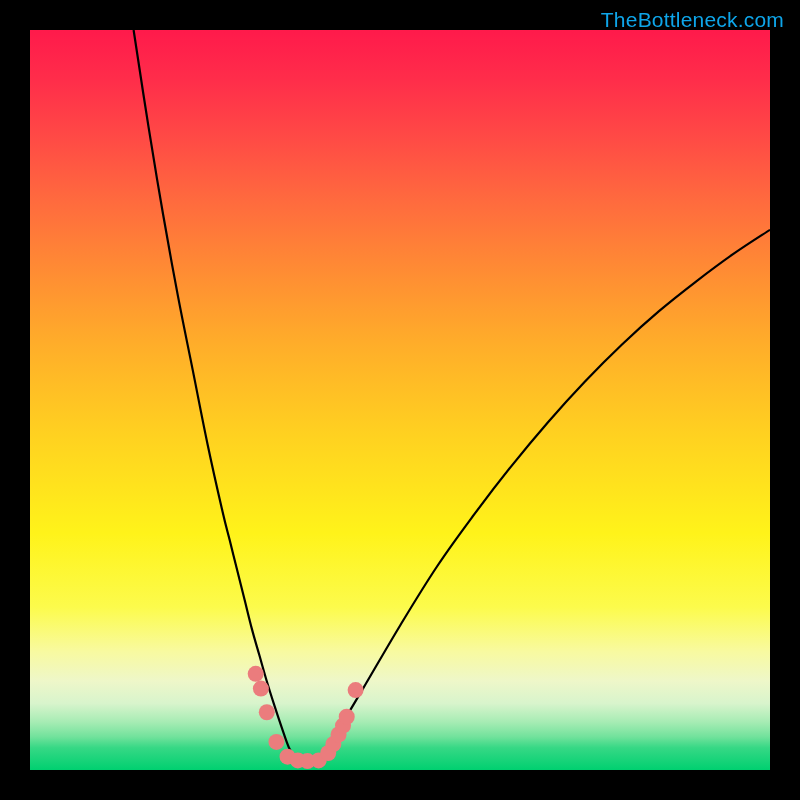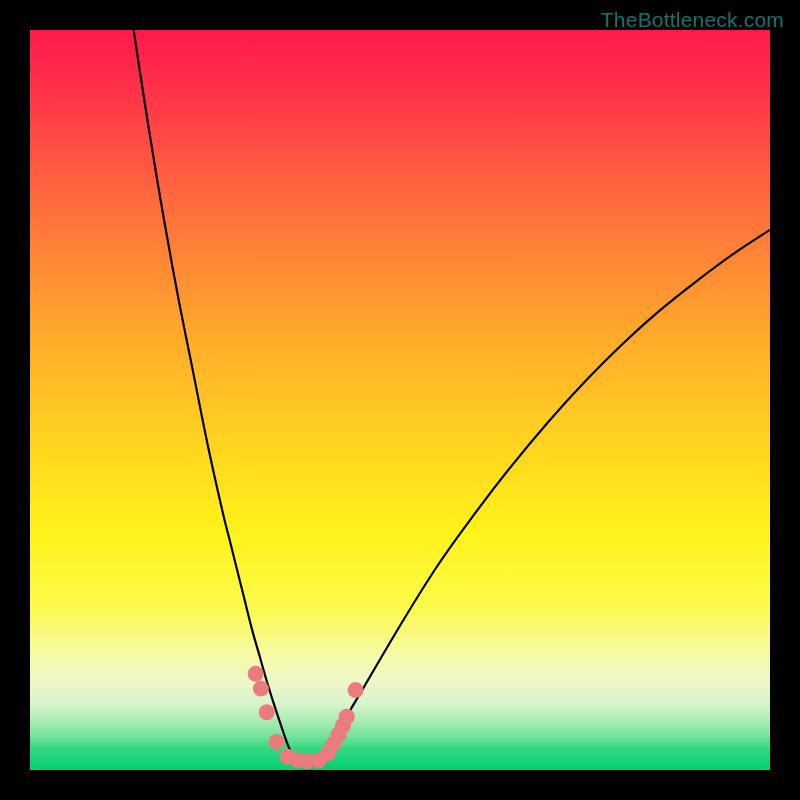--- a/index.html
+++ b/index.html
@@ -50,21 +50,21 @@
   .curve-svg {
     position: absolute;
     inset: 0;
     width: 100%;
     height: 100%;
   }
   .watermark {
     position: absolute;
     top: 8px;
     right: 16px;
-    color: #0f766e;
+    color: #0ea5e9;
     font-size: 21px;
     letter-spacing: 0.2px;
     font-weight: 400;
   }
 </style>
 </head>
 <body>
 
 <div class="frame">
   <div class="plot">

